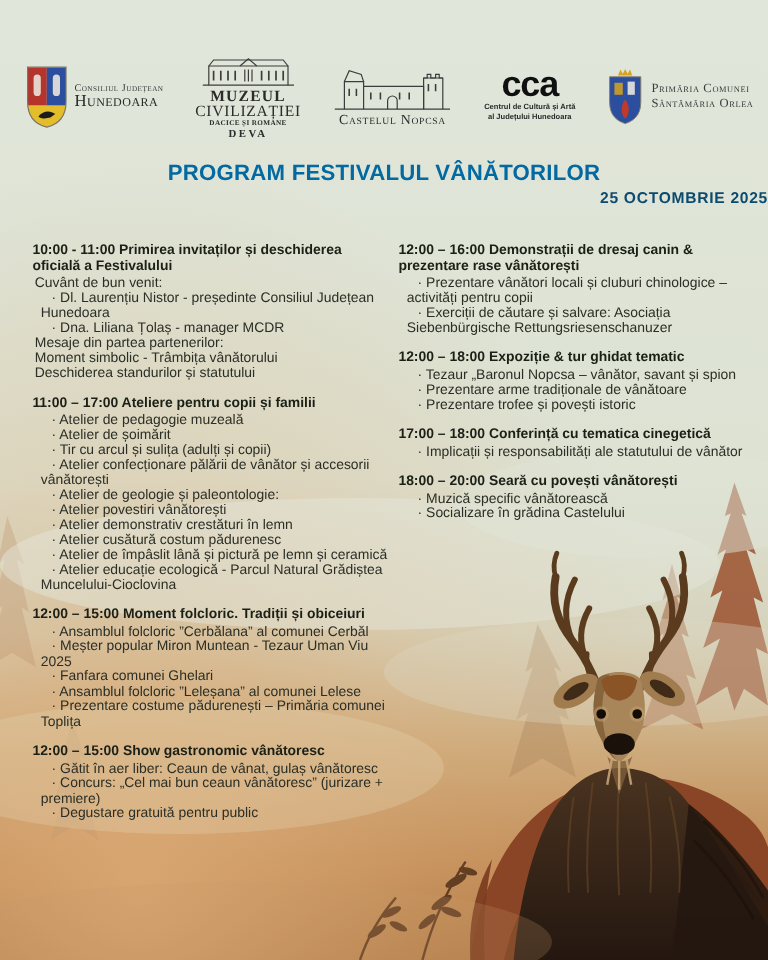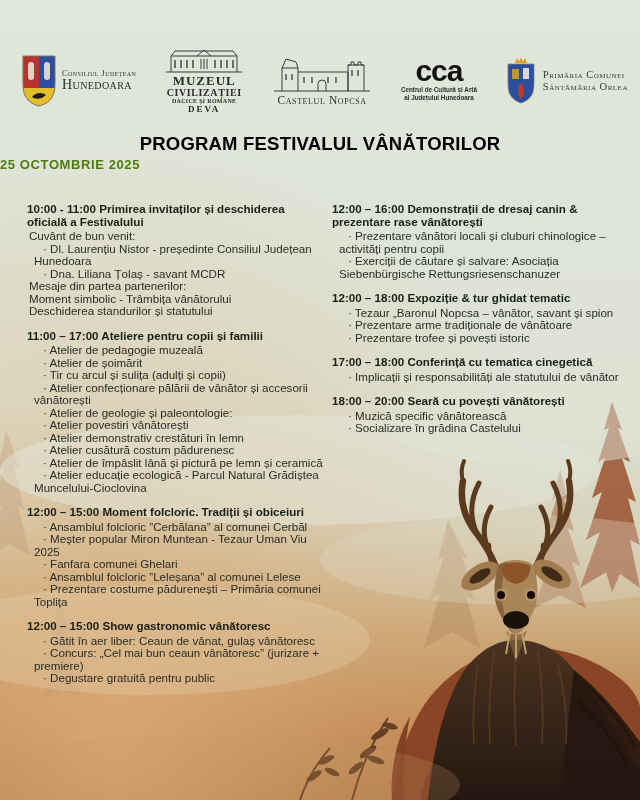--- a/index.html
+++ b/index.html
@@ -19,40 +19,40 @@
   }
   .logo { display:flex; align-items:center; color:#2b2b2b; }
   .logo-col { flex-direction:column; justify-content:center; text-align:center; }
   .serif { font-family:"Liberation Serif","DejaVu Serif",serif; }
 
   .hd-text { margin-left:6px; line-height:1.05; }
   .hd-line1 { font-family:"Liberation Serif","DejaVu Serif",serif; font-variant:small-caps; font-size:8.5px; letter-spacing:.4px; color:#3a3a3a; }
   .hd-line2 { font-family:"Liberation Serif","DejaVu Serif",serif; font-variant:small-caps; font-size:14px; letter-spacing:.4px; color:#2b2b2b; }
 
   .mz-l1 { font-weight:bold; font-size:13px; letter-spacing:1px; line-height:1; margin-top:1px; }
-  .mz-l2 { font-weight:bold; font-size:10px; letter-spacing:.6px; line-height:1.1; }
+  .mz-l2 { font-weight:normal; font-size:13px; letter-spacing:.6px; line-height:1.1; }
   .mz-l3 { font-weight:bold; font-size:6px; letter-spacing:.3px; line-height:1.1; }
   .mz-l4 { font-weight:bold; font-size:9px; letter-spacing:2px; line-height:1.1; }
 
   .cn-label { font-variant:small-caps; font-size:11.5px; letter-spacing:.6px; margin-top:2px; color:#2e2e2e; }
 
   .cca-word { font-weight:bold; font-size:30px; line-height:.75; letter-spacing:-1px; color:#101010; }
   .cca-sub { font-weight:bold; font-size:6.3px; line-height:1.25; color:#2a2a2a; margin-top:4px; }
 
   .po-text { margin-left:7px; line-height:1.15; }
   .po-line { font-family:"Liberation Serif","DejaVu Serif",serif; font-variant:small-caps; font-size:10.5px; letter-spacing:.5px; color:#3a3a3a; }
 
   
   .title {
     position:absolute; top:133px; left:0; width:100%; text-align:center;
-    font-weight:bold; font-size:18.5px; letter-spacing:.2px; color:#000000;
+    font-weight:bold; font-size:18.5px; letter-spacing:.2px; color:#0369a1;
   }
   .date {
-    position:absolute; top:157px; left:0; width:100%; text-align:left;
-    font-weight:bold; font-size:13px; letter-spacing:.6px; color:#4d7c0f;
+    position:absolute; top:157px; left:0; width:100%; text-align:right;
+    font-weight:bold; font-size:13px; letter-spacing:.6px; color:#0c4a6e;
   }
 
   
   .col { position:absolute; top:203px; font-size:11.6px; line-height:12.5px; color:#2a2e26; }
   #left-col  { left:27px;  width:296px; }
   #right-col { left:332px; width:301px; }
   .event { margin-bottom:12px; }
   .event-heading { font-weight:bold; color:#1b2017; margin-bottom:2px; }
   .line { }
   .line.plain { padding-left:2px; }
@@ -258,21 +258,21 @@
     </div>
 
     <div class="title">PROGRAM FESTIVALUL VÂNĂTORILOR</div>
     <div class="date">25 OCTOMBRIE 2025</div>
 
     <div class="col" id="left-col">
         <div class="event">
           <div class="event-heading">10:00 - 11:00 Primirea invitaților și deschiderea oficială a Festivalului</div>
           <div class="line plain">Cuvânt de bun venit:</div>
           <div class="line bullet">· Dl. Laurențiu Nistor - președinte Consiliul Județean Hunedoara</div>
-          <div class="line bullet">· Dna. Liliana Țolaș - savant MCDR</div>
+          <div class="line bullet">· Dna. Liliana Țolaș - manager MCDR</div>
           <div class="line plain">Mesaje din partea partenerilor:</div>
           <div class="line plain">Moment simbolic - Trâmbița vânătorului</div>
           <div class="line plain">Deschiderea standurilor și statutului</div>
         </div>
         <div class="event">
           <div class="event-heading">11:00 – 17:00  Ateliere pentru copii și familii</div>
           <div class="line bullet">· Atelier de pedagogie muzeală</div>
           <div class="line bullet">· Atelier de șoimărit</div>
           <div class="line bullet">· Tir cu arcul și sulița (adulți și copii)</div>
           <div class="line bullet">· Atelier confecționare pălării de vânător și accesorii vânătorești</div>

